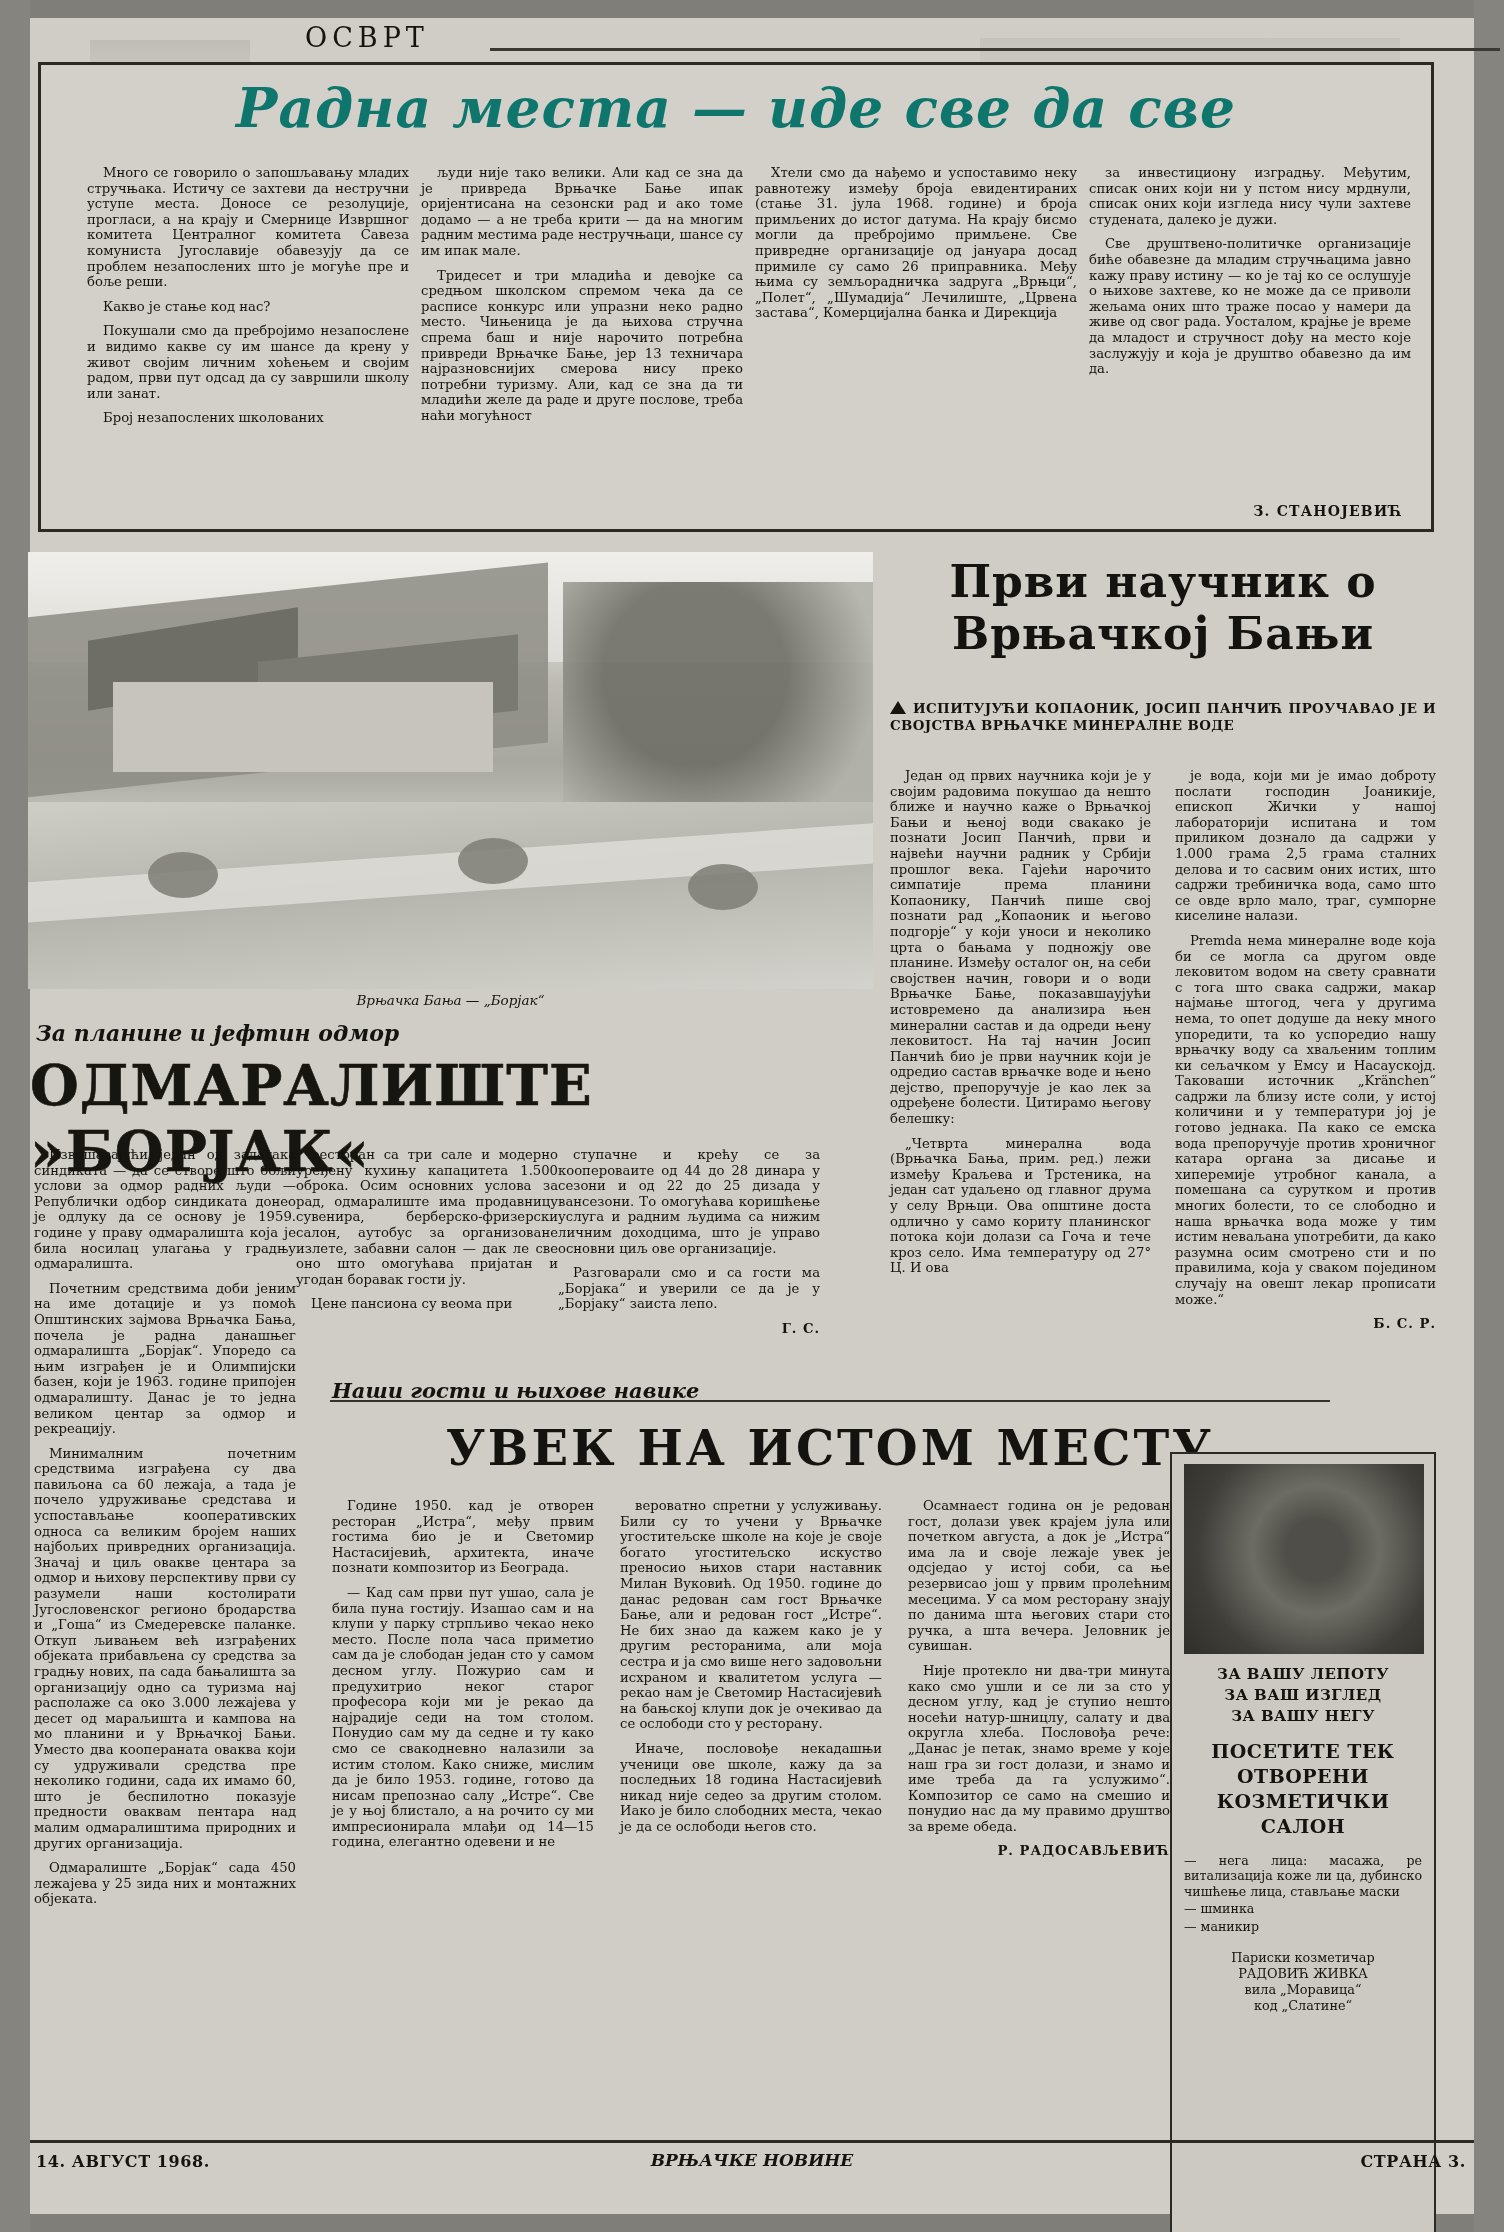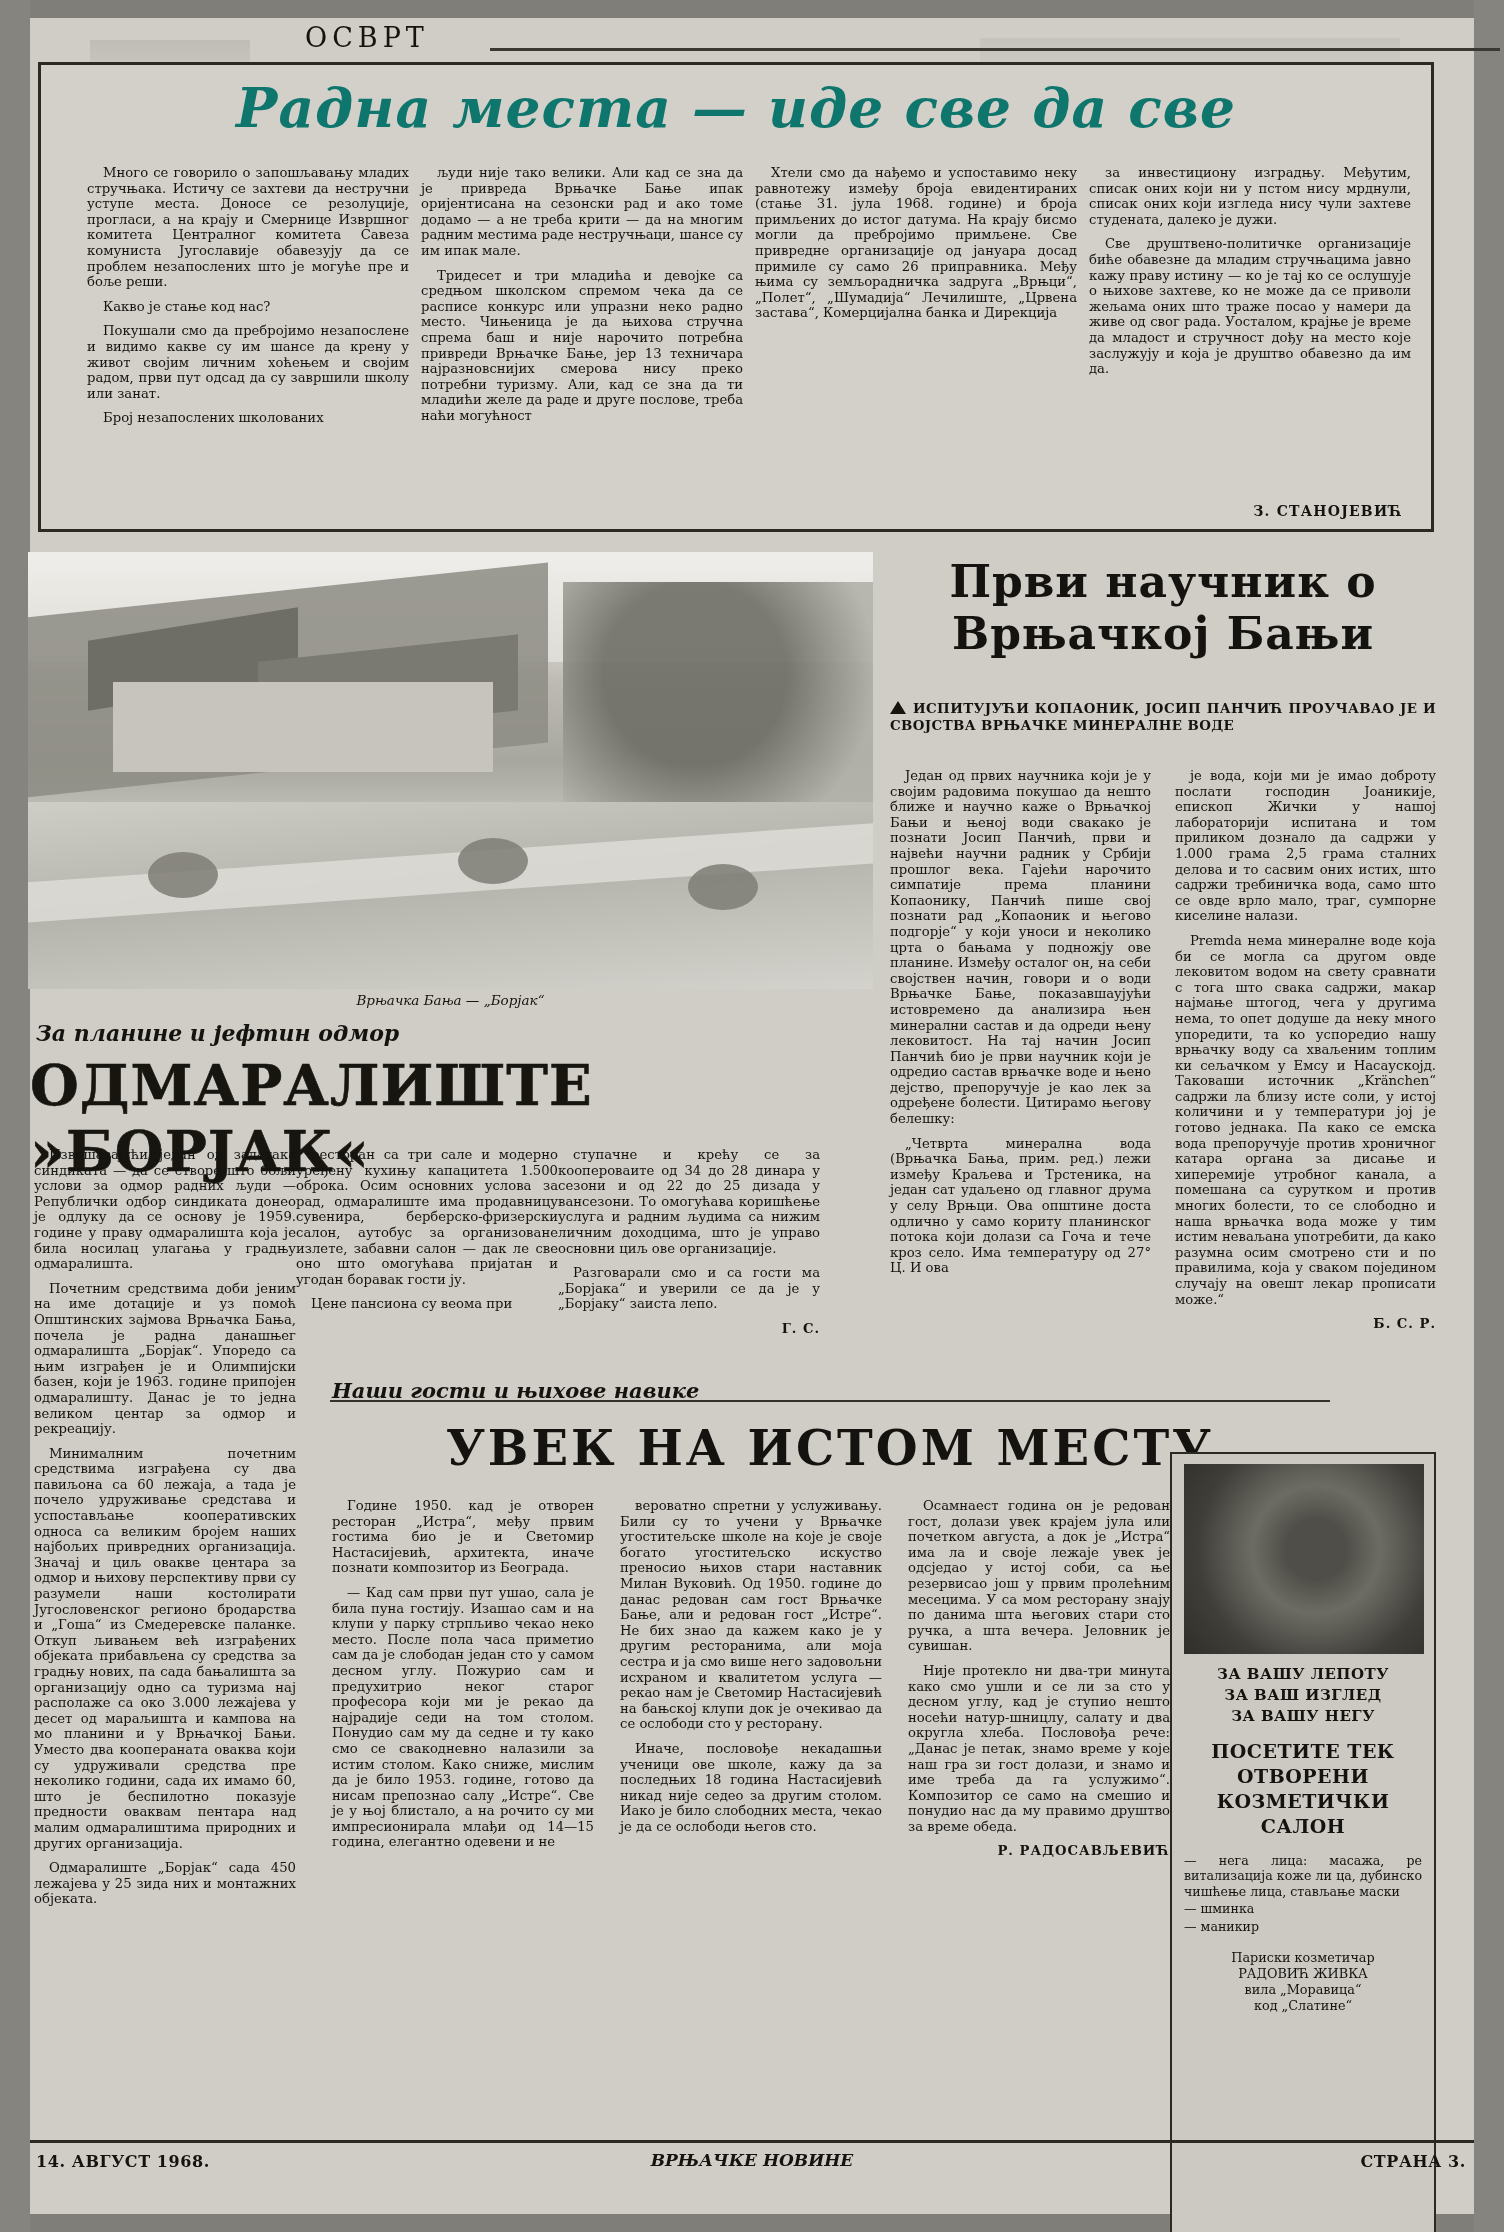--- a/index.html
+++ b/index.html
@@ -421,21 +421,21 @@
       <p>Извршавајући један од задатака синдиката — да се створе што бољи услови за одмор радних људи — Републички одбор синдиката донео је одлуку да се основу је 1959. године у праву одмаралишта која је била носилац улагања у градњу одмаралишта.</p>
       <p>Почетним средствима доби јеним на име дотације и уз помоћ Општинских зајмова Врњачка Бања, почела је радна данашњег одмаралишта „Борјак“. Упоредо са њим изграђен је и Олимпијски базен, који је 1963. године припојен одмаралишту. Данас је то једна великом центар за одмор и рекреацију.</p>
       <p>Минималним почетним средствима изграђена су два павиљона са 60 лежаја, а тада је почело удруживање средстава и успостављање кооперативских односа са великим бројем наших најбољих привредних организација. Значај и циљ овакве центара за одмор и њихову перспективу први су разумели наши костолирати Југословенског регионо бродарства и „Гоша“ из Смедеревске паланке. Откуп љивањем већ изграђених објеката прибављена су средства за градњу нових, па сада бањалишта за организацију одно са туризма нај располаже са око 3.000 лежајева у десет од мараљишта и кампова на мо планини и у Врњачкој Бањи. Уместо два коопераната оваква који су удруживали средства пре неколико години, сада их имамо 60, што је беспилотно показује предности оваквам пентара над малим одмаралиштима природних и других организација.</p>
       <p>Одмаралиште „Борјак“ сада 450 лежајева у 25 зида них и монтажних објеката.</p>
     </div>
     <div class="bcol">
       <p>ресторан са три сале и модерно уређену кухињу капацитета 1.500 оброка. Осим основних услова за рад, одмаралиште има продавницу сувенира, берберско-фризерски салон, аутобус за организоване излете, забавни салон — дак ле све оно што омогућава пријатан и угодан боравак гости ју.</p>
       <p>Цене пансиона су веома при</p>
     </div>
     <div class="bcol">
-      <p>ступачне и крећу се за коопероваите од 34 до 28 динара у сезони и од 22 до 25 дизада у вансезони. То омогућава коришћење услуга и радним људима са нижим личним доходцима, што је управо основни циљ ове организације.</p>
+      <p>ступачне и крећу се за коопероваите од 44 до 28 динара у сезони и од 22 до 25 дизада у вансезони. То омогућава коришћење услуга и радним људима са нижим личним доходцима, што је управо основни циљ ове организације.</p>
       <p>Разговарали смо и са гости ма „Борјака“ и уверили се да је у „Борјаку“ заиста лепо.</p>
       <p class="bbyline">Г. С.</p>
     </div>
   </div>
 
   <div class="guest-kicker">Наши гости и њихове навике</div>
   <div class="rule-long"></div>
   <div class="guest-head">УВЕК НА ИСТОМ МЕСТУ</div>
   <div class="gcols">
     <div class="gcol">

